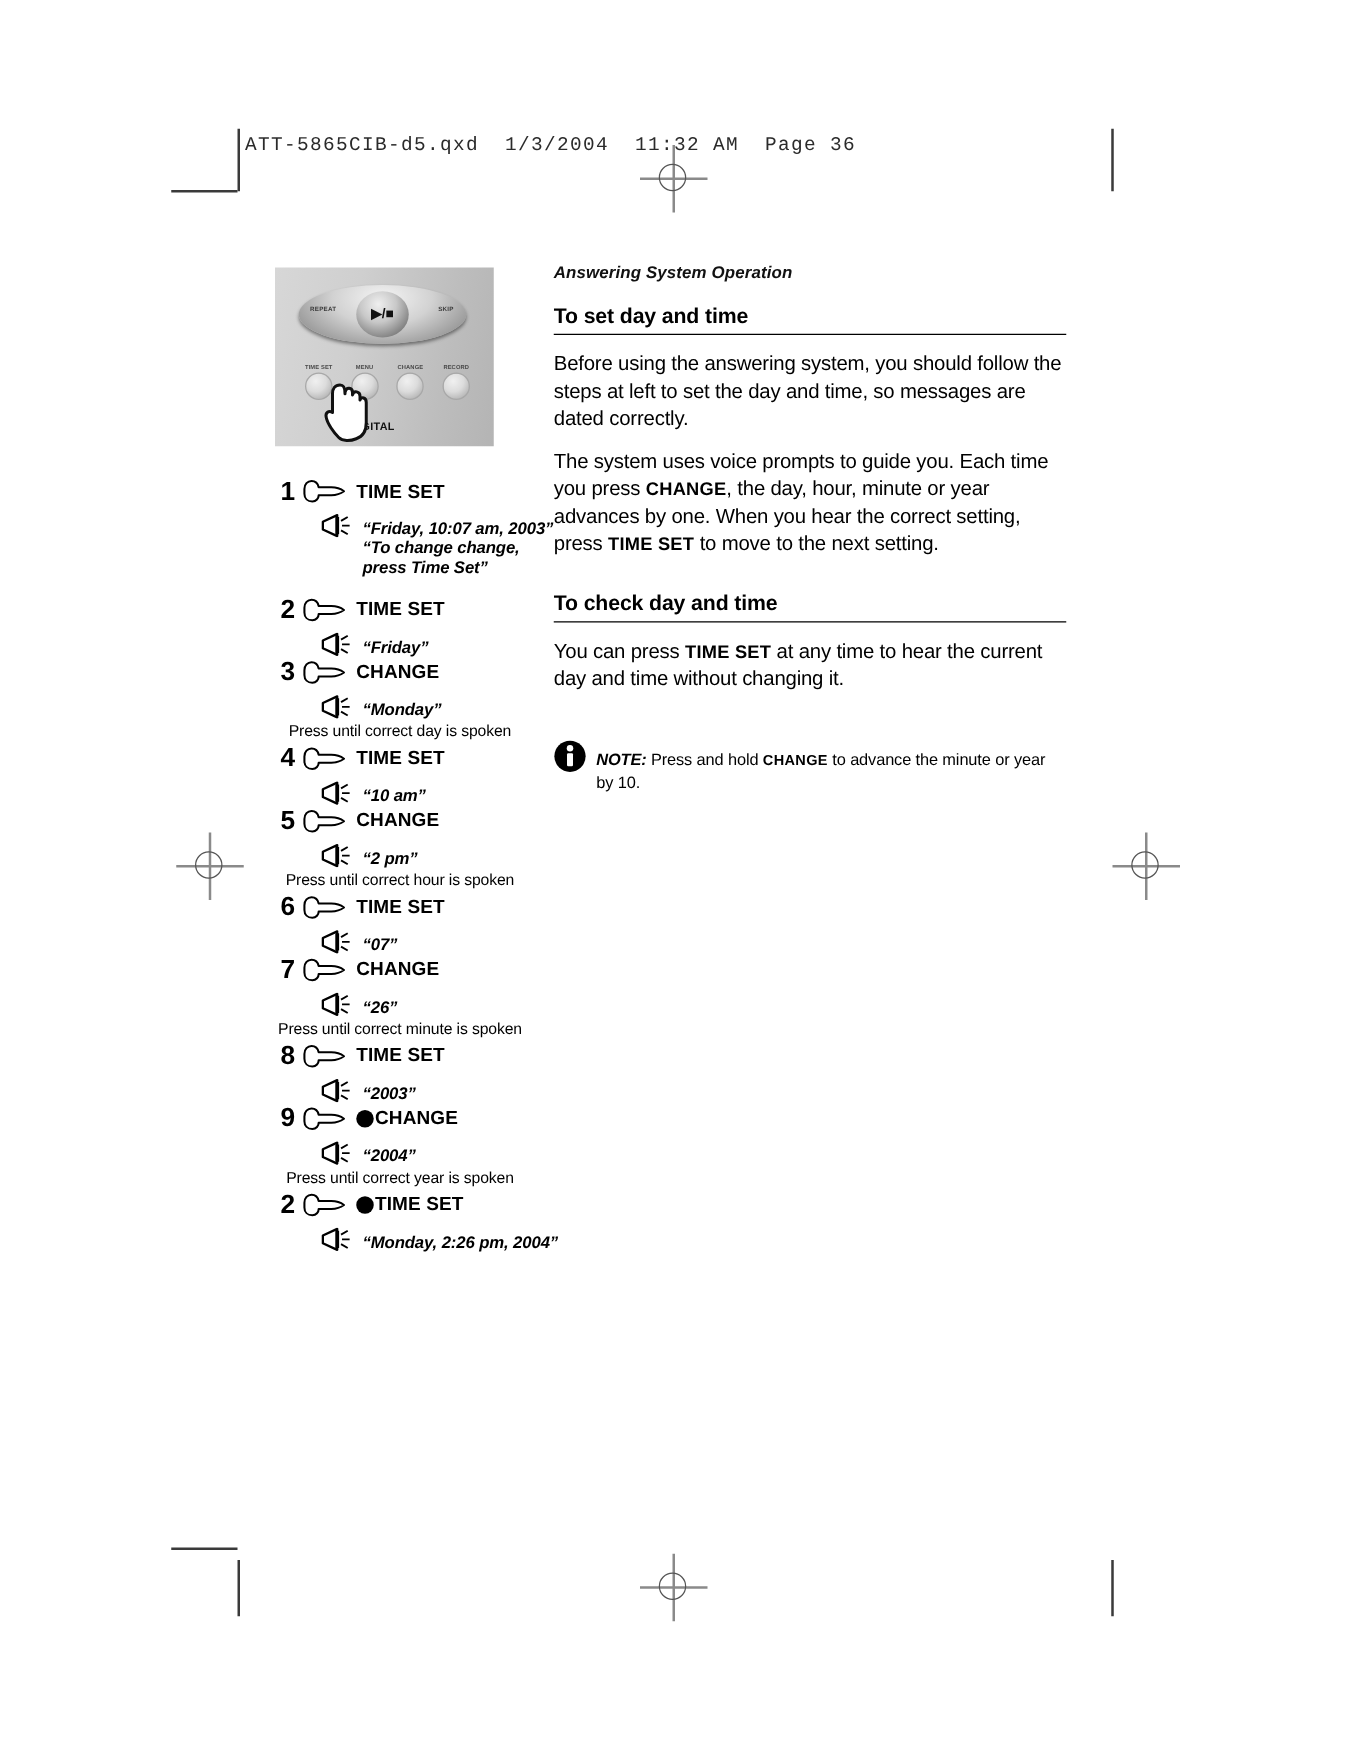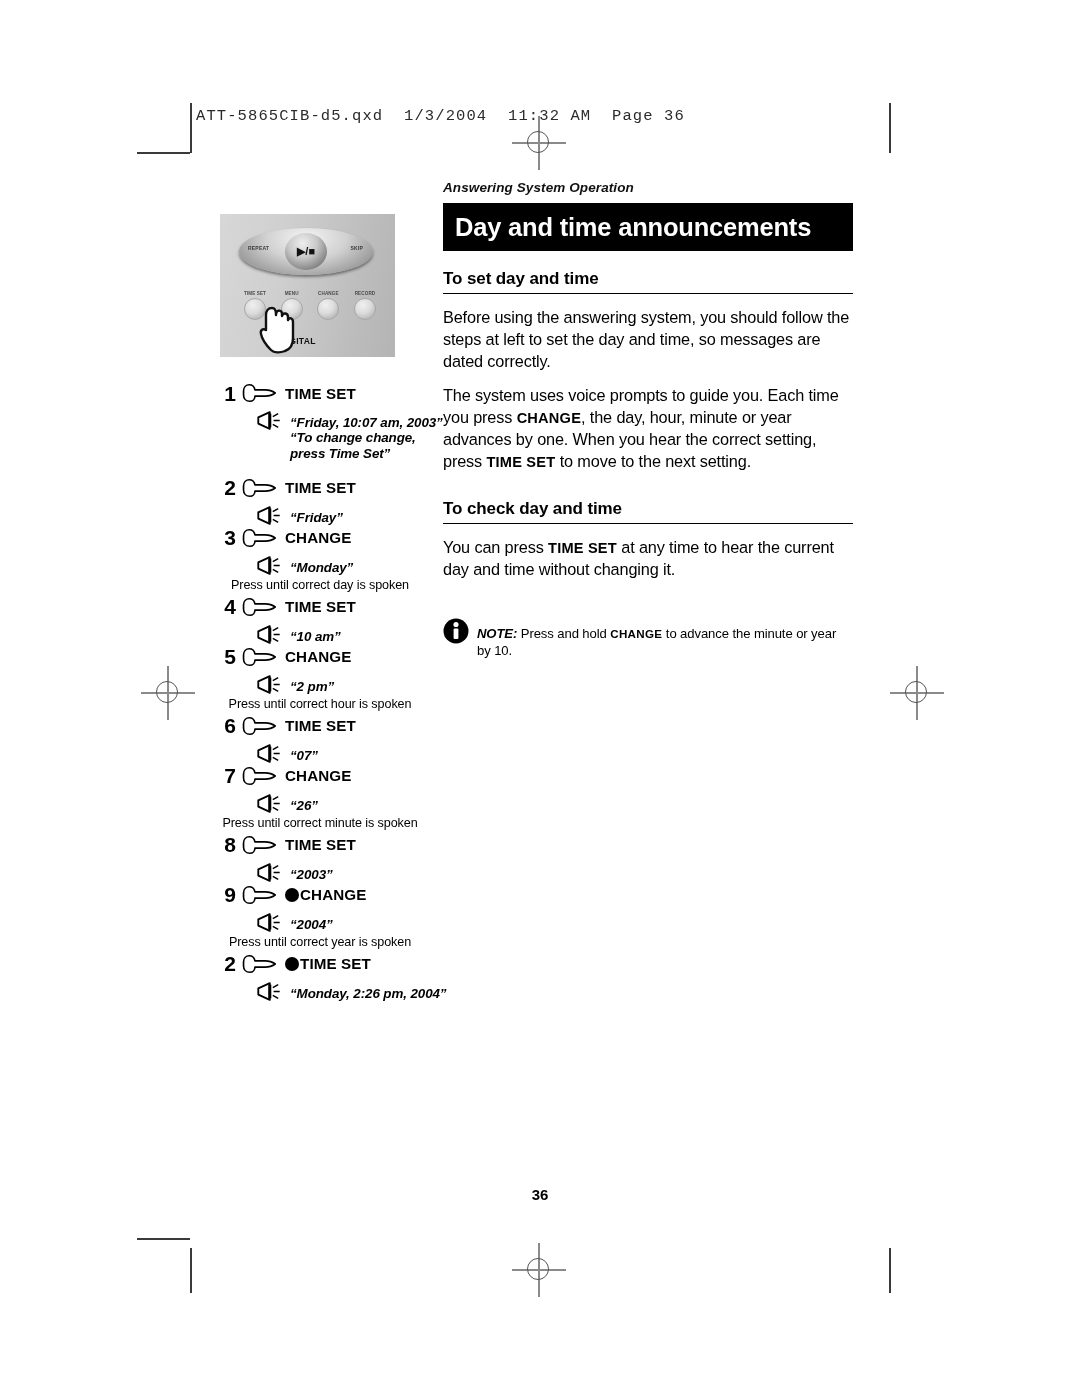--- a/index.html
+++ b/index.html
@@ -60,21 +60,21 @@
     letter-spacing: 1.1px;
     color: #2b2b2b;
     white-space: pre;
     text-align: right;
   }
 
   
   .right-col {
     position: absolute;
     left: 443px;
-    top: 180px;
+    top: 210px;
     width: 410px;
   }
   .running-head {
     font-size: 13.5px;
     font-style: italic;
     font-weight: bold;
     color: #111;
     margin-bottom: 8px;
     letter-spacing: .1px;
   }
@@ -572,23 +572,20 @@
         <line x1="22" y1="17" x2="29" y2="21" stroke="#000" stroke-width="2"></line>
       </svg>
       <span class="speech-txt">“Monday, 2:26 pm, 2004”</span>
     </div>
   </div>
 
   <div class="right-col">
 
     <div class="running-head">Answering System Operation</div>
 
-    <div class="title-bar">
-      <h1>Day and time announcements</h1>
-    </div>
 
     <h2 class="sec">To set day and time</h2>
 
 
     <p class="body">
       <span>Before using the answering system, you should follow the steps at left to set the day and time, so messages are dated correctly.</span>
     </p>
 
     <p class="body">
       <span>The system uses voice prompts to guide you. Each time you press </span><span class="smallcaps-b">CHANGE</span><span>, the day, hour, minute or year advances by one. When you hear the correct setting, press </span><span class="smallcaps-b">TIME SET</span><span> to move to the next setting.</span>
@@ -605,15 +602,14 @@
         <circle cx="13" cy="13" r="12.5" fill="#000"></circle>
         <circle cx="13" cy="6.5" r="2.6" fill="#fff"></circle>
         <rect x="10.6" y="10.5" width="4.8" height="10.5" rx="1" fill="#fff"></rect>
       </svg>
       <div class="note-text">
         <i>NOTE:</i><span> Press and hold </span><span class="sc">CHANGE</span><span> to advance the minute or year by 10.</span>
       </div>
     </div>
   </div>
 
-  <div class="page-num">36</div>
 
 </div>
 
 </body></html>

